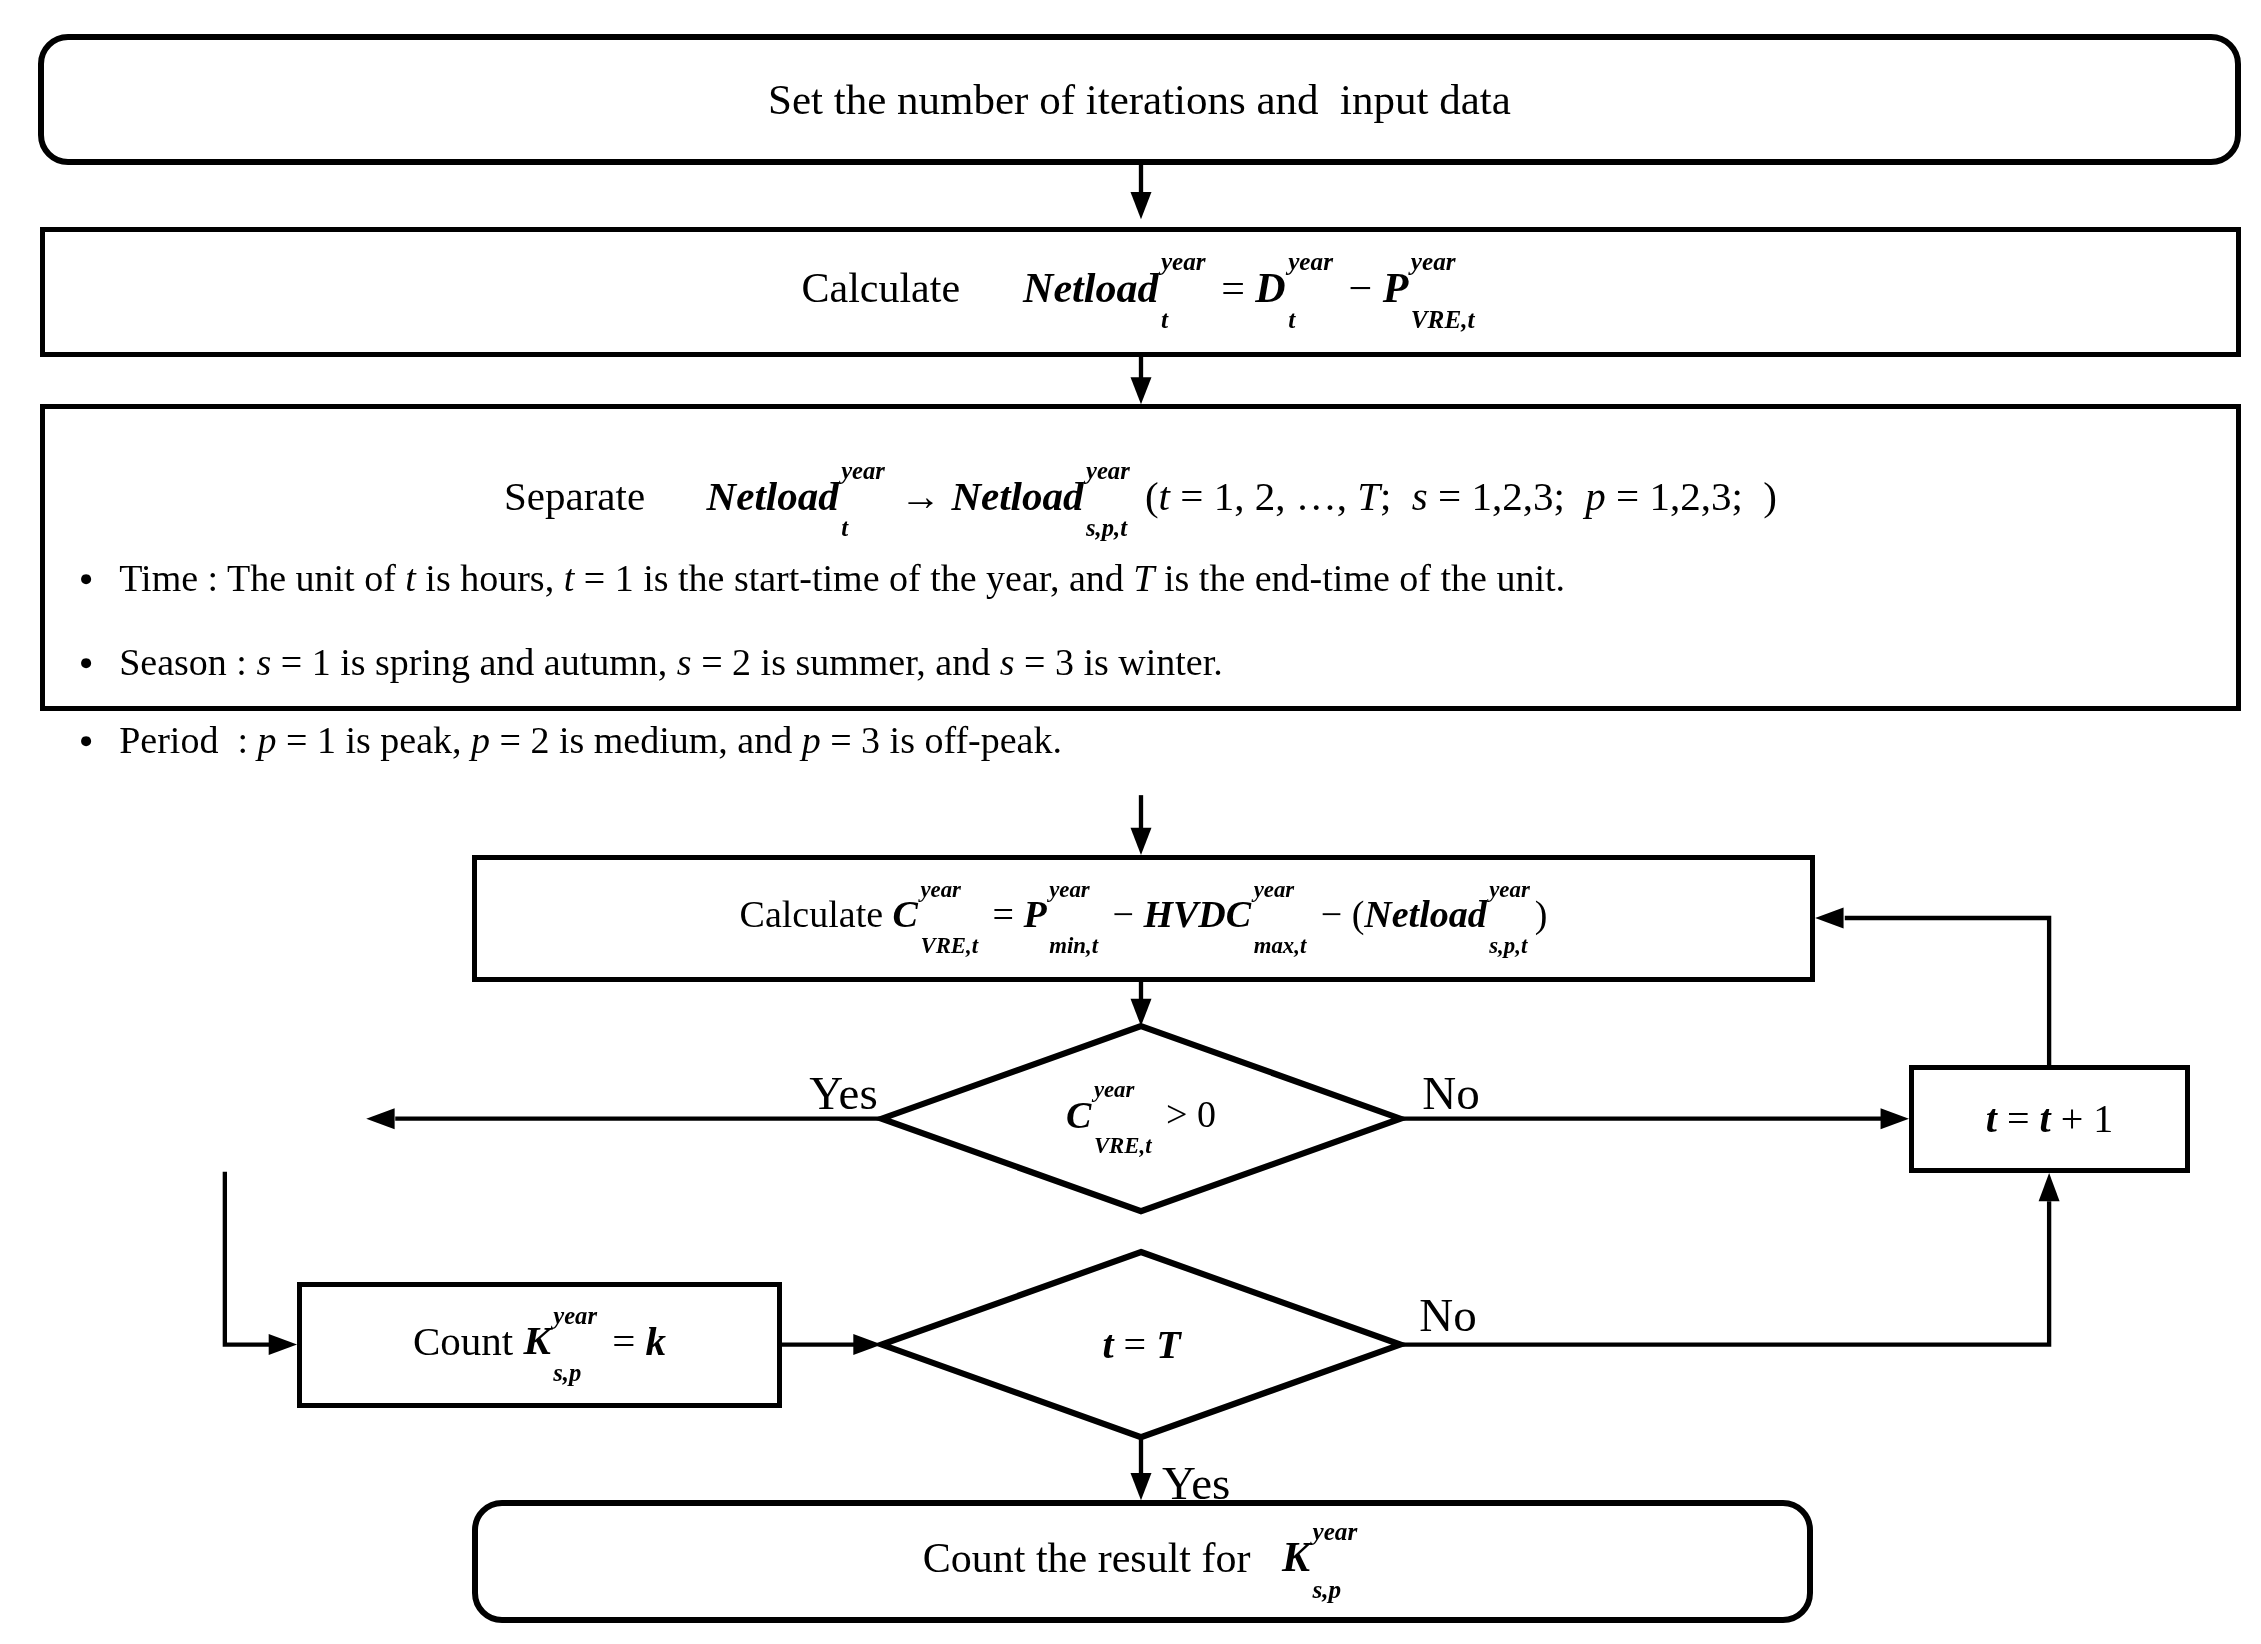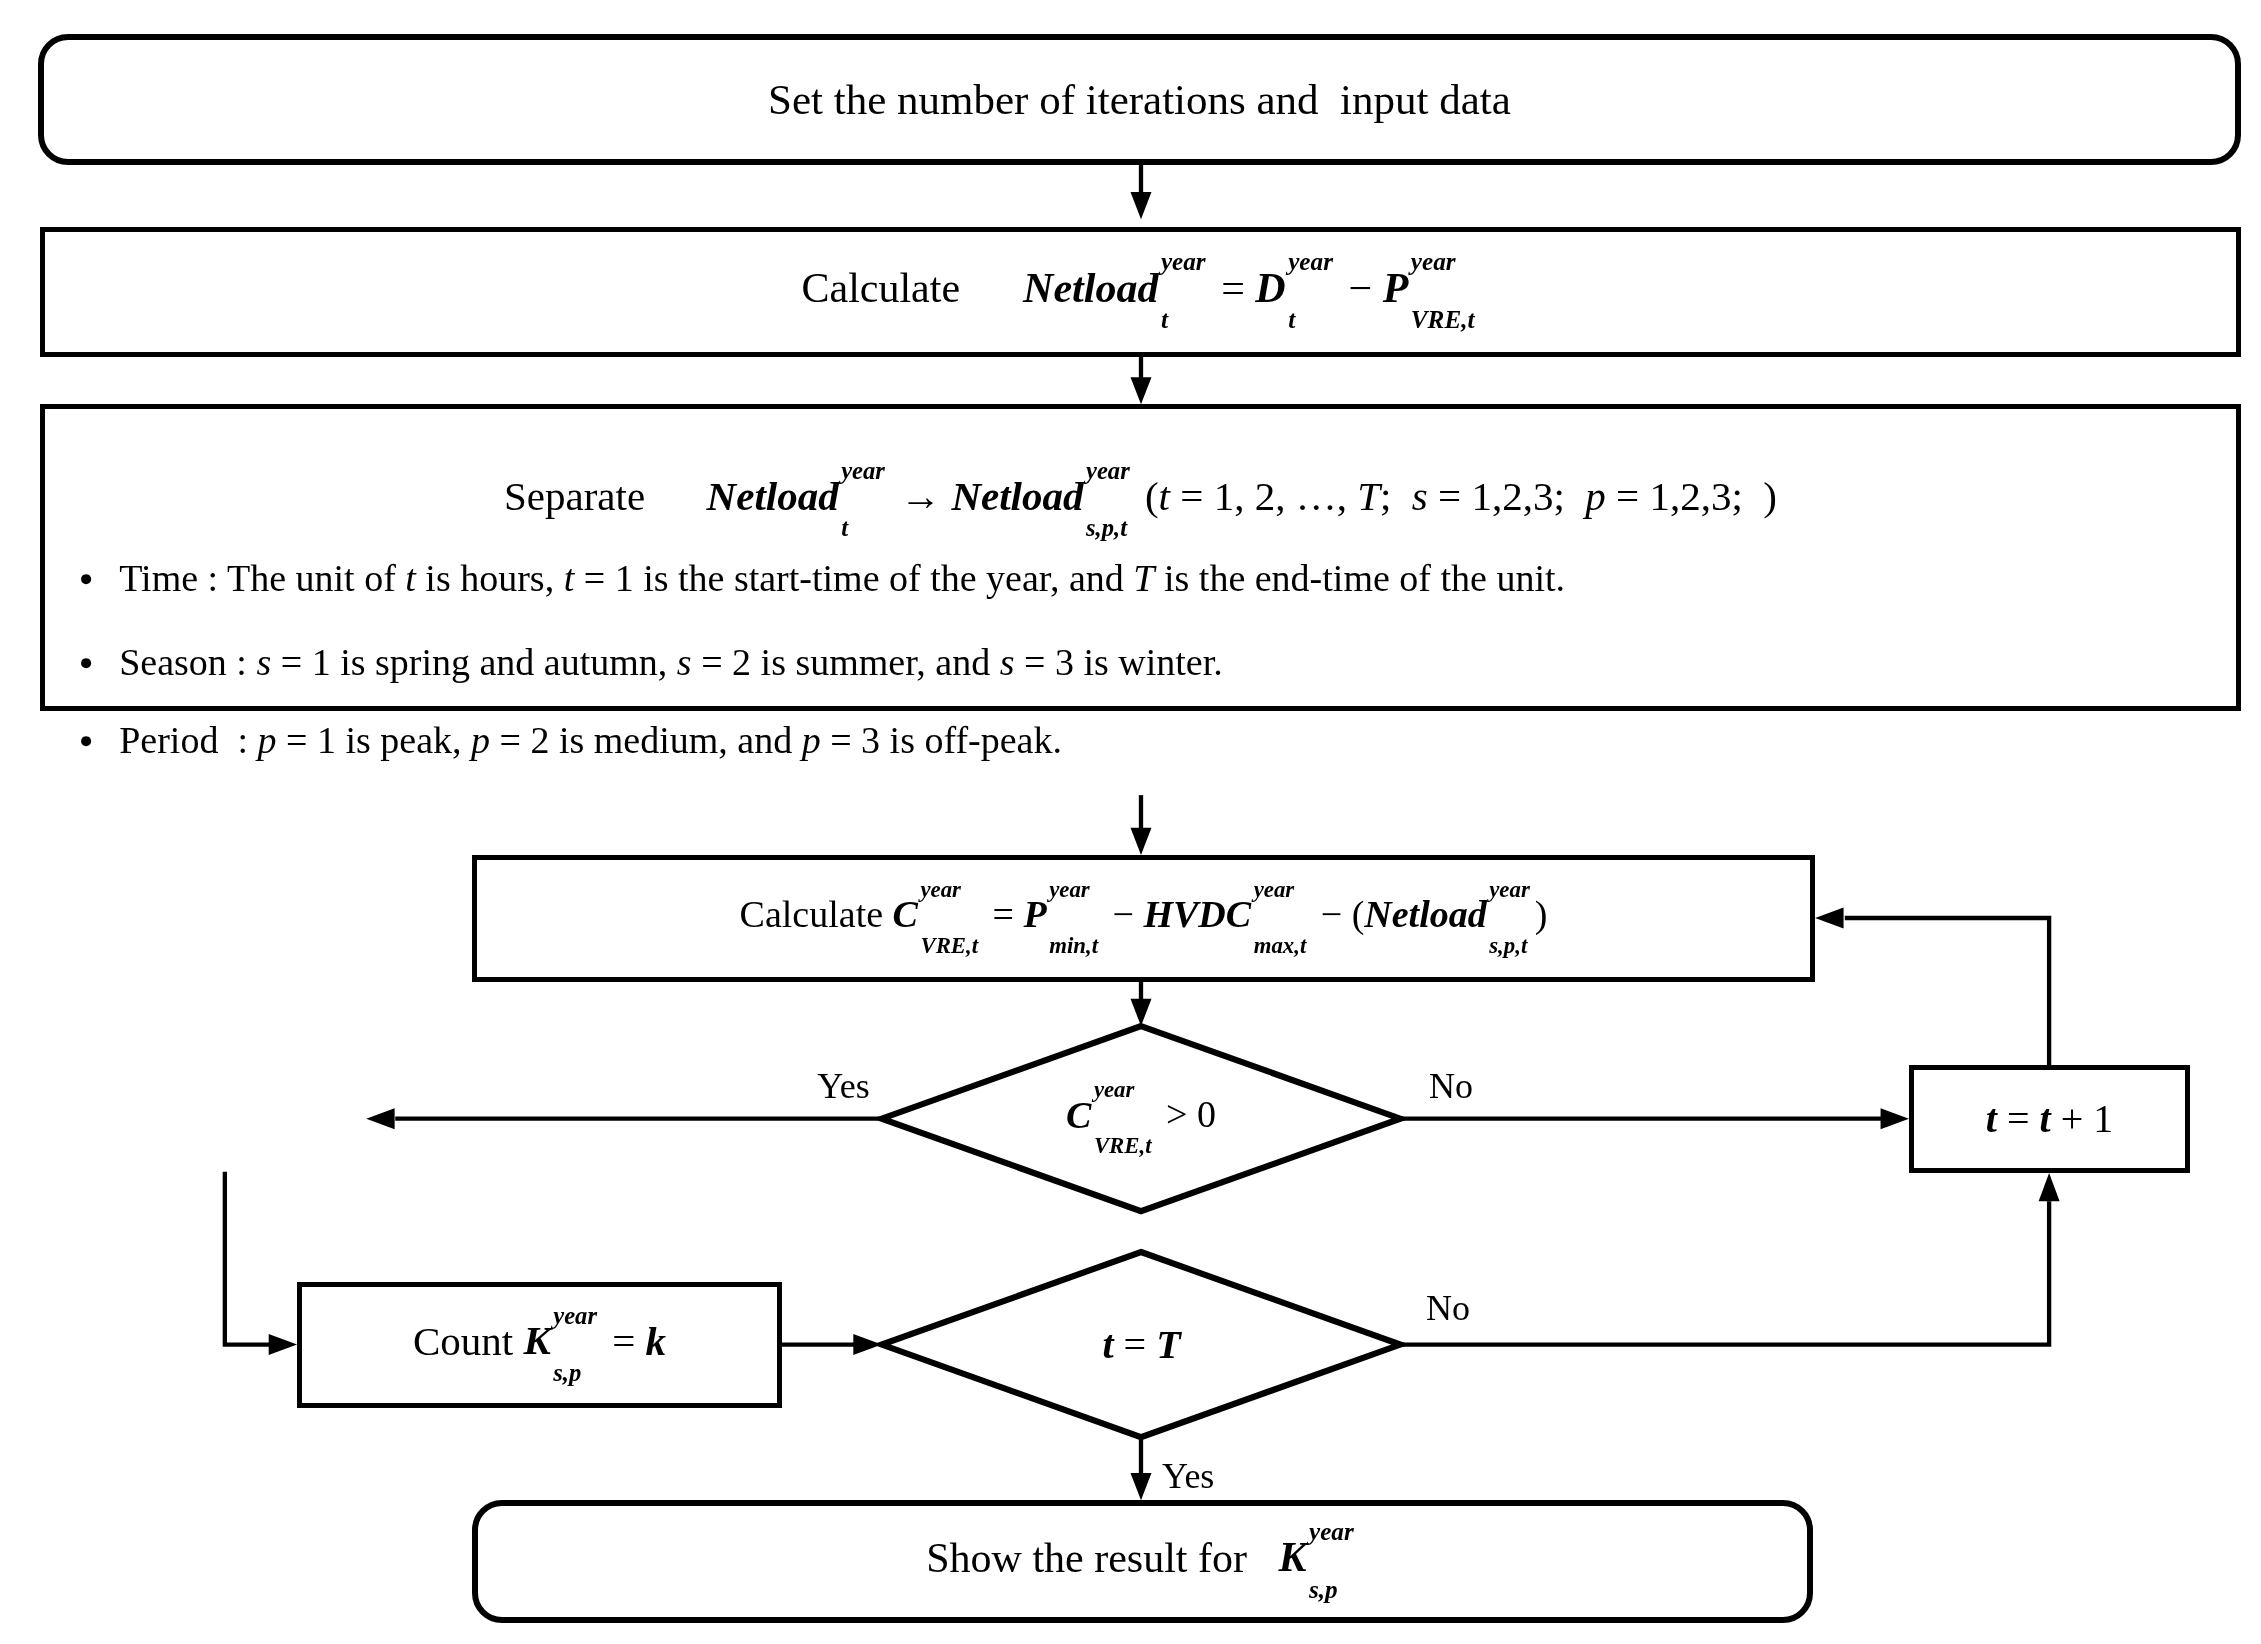--- a/index.html
+++ b/index.html
@@ -14,21 +14,21 @@
   .fs64{font-size:40px;} .fs62{font-size:38px;}
   .tk-b{font-weight:400;}
   .tk-bi{font-weight:700;font-style:italic;}
   .tk-i{font-style:italic;}
   .tk-r{}
   .ss{display:inline-flex;flex-direction:column;align-items:flex-start;font-size:0.60em;
       line-height:0.95;vertical-align:middle;font-weight:700;font-style:italic;
       margin:0 5px 0 2.5px;transform:translateY(-1.2px);gap:34px;}
   .ss span{display:block;}
   .overlay{position:absolute;display:flex;align-items:center;justify-content:center;z-index:3;}
-  .lbl{position:absolute;font-size:36px;z-index:3;text-align:center;line-height:1.2;}
+  .lbl{position:absolute;font-size:47px;z-index:3;text-align:center;line-height:1.2;}
   .sep-line{position:absolute;left:0;right:0;text-align:center;}
   .bullet{position:absolute;display:flex;align-items:center;white-space:pre;z-index:3;}
   .dot{font-size:23.5px;margin-right:26px;}
 </style>
 </head>
 <body>
 
 <div class="stage">
 
   <svg class="layer" width="2261" height="1644" viewBox="0 0 3662 2663">
@@ -113,17 +113,17 @@
     <div class="math fs66"><span class="tk-b">Count </span><span class="tk-bi"><span>K</span><span class="ss"><span>year</span><span>s,p</span></span></span><span class="tk-b"> = </span><span class="tk-bi">k</span></div>
   </div>
 
   <div class="overlay" style="left:1018px;top:1286px;width:247px;height:117px;">
     <div class="math fs64"><span class="tk-bi">t</span><span class="tk-b"> = </span><span class="tk-bi">T</span></div>
   </div>
   <div class="lbl" style="left:1380px;top:1287px;width:136px;">No</div>
   <div class="lbl" style="left:1162px;top:1455px;width:148px;text-align:left;">Yes</div>
 
   <div class="box round" style="left:472px;top:1500px;width:1341px;height:123px;">
-    <div class="math fs68"><span class="tk-b">Show the result for   </span><span class="tk-bi"><span>K</span><span class="ss"><span>year</span><span>s,p</span></span></span></div>
+    <div class="math fs68"><span class="tk-b">Count the result for   </span><span class="tk-bi"><span>K</span><span class="ss"><span>year</span><span>s,p</span></span></span></div>
   </div>
 
 </div>
 
 
 </body></html>

